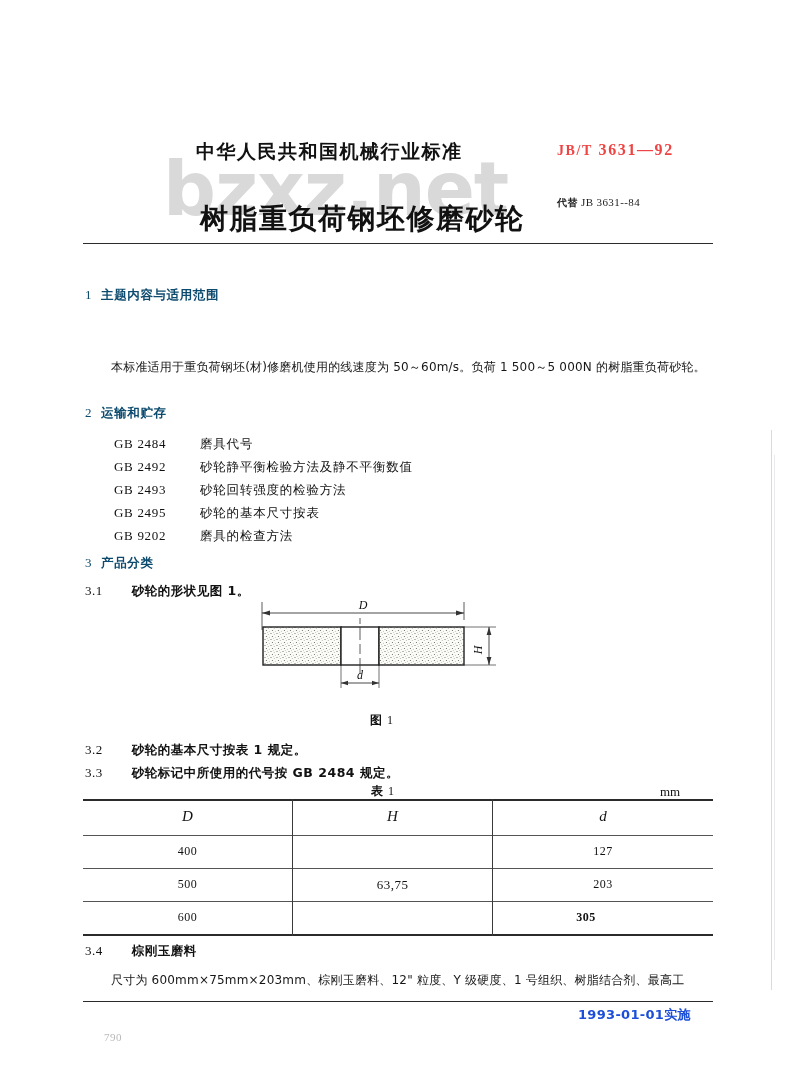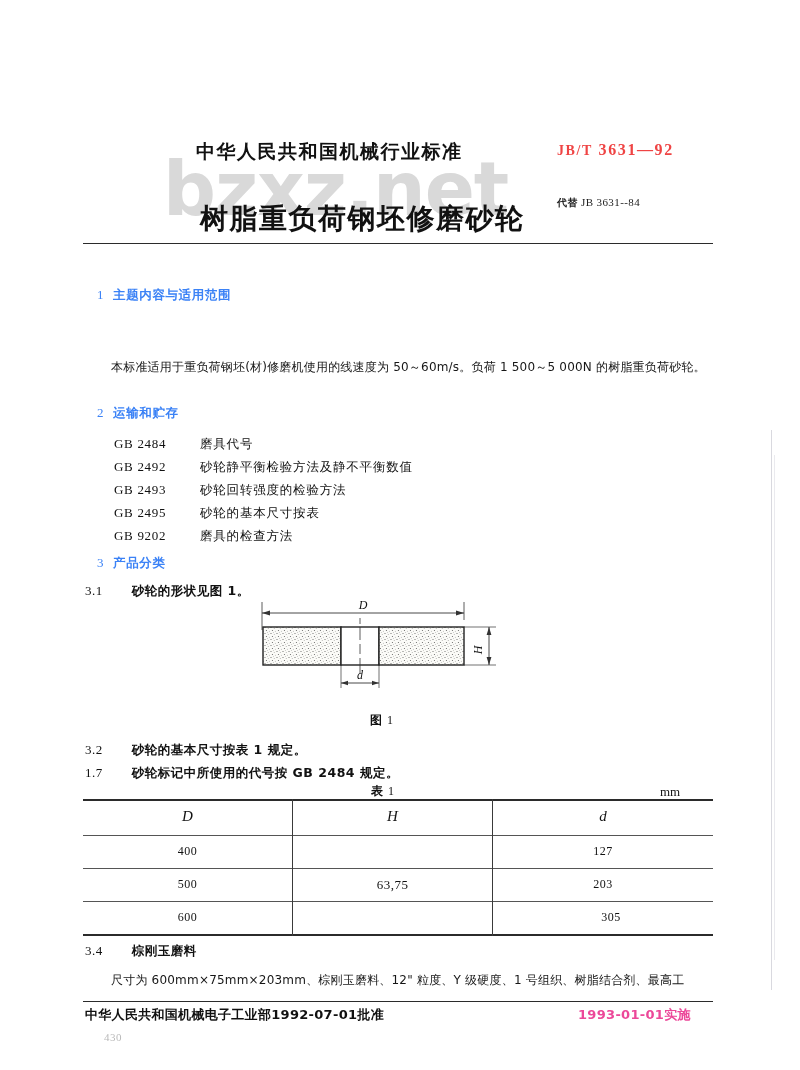--- a/index.html
+++ b/index.html
@@ -111,23 +111,22 @@
     border-top: 1.6px solid #2b2b2b;
   }
 
   
   .sec-head {
     position: absolute;
     font-family: "DejaVu Sans", sans-serif;
     font-weight: 700;
     font-size: 12.5px;
     letter-spacing: 0.6px;
-    color: #3b82f6;
-    white-space: nowrap;
-    margin-left: 12px;
+    color: #0c4a6e;
+    white-space: nowrap;
   }
   .sec-head .num {
     font-family: "Liberation Serif", serif;
     font-weight: 400;
     font-size: 13px;
     margin-right: 9px;
   }
   .para {
     position: absolute;
     font-family: "DejaVu Sans", sans-serif;
@@ -246,21 +245,21 @@
     white-space: nowrap;
   }
   .foot-right {
     position: absolute;
     left: 578px;
     top: 1006px;
     font-family: "DejaVu Sans", sans-serif;
     font-weight: 700;
     font-size: 13px;
     letter-spacing: 0.3px;
-    color: #ec4899;
+    color: #1d4ed8;
     white-space: nowrap;
   }
   .page-no {
     position: absolute;
     left: 104px;
     top: 1031px;
     font-family: "Liberation Serif", serif;
     font-size: 11px;
     color: #b9b9b9;
     letter-spacing: 0.5px;
@@ -375,21 +374,21 @@
   </div>
 
   <div class="fig-cap">
     <span>图</span><span class="fn">1</span>
   </div>
 
   <div class="subsec" style="left:85px; top:742px;">
     <span class="n">3.2</span><span class="t">砂轮的基本尺寸按表 1 规定。</span>
   </div>
   <div class="subsec" style="left:85px; top:765px;">
-    <span class="n">1.7</span><span class="t">砂轮标记中所使用的代号按 GB 2484 规定。</span>
+    <span class="n">3.3</span><span class="t">砂轮标记中所使用的代号按 GB 2484 规定。</span>
   </div>
 
   <div class="tbl-cap">
     <span>表</span><span class="tn">1</span>
   </div>
   <div class="tbl-unit">mm</div>
 
   <div class="tbl">
 
     <div class="tl th-outer" style="top:0px;"></div>
@@ -406,26 +405,25 @@
     <div class="cell hdr" style="left:410px; top:9px; width:220px;">d</div>
 
     <div class="cell val" style="left:0px; top:45px; width:209px;">400</div>
     <div class="cell val" style="left:0px; top:78px; width:209px;">500</div>
     <div class="cell val" style="left:0px; top:111px; width:209px;">600</div>
 
     <div class="cell val" style="left:210px; top:78px; width:199px; font-size:13px;">63,75</div>
 
     <div class="cell val" style="left:410px; top:45px; width:220px;">127</div>
     <div class="cell val" style="left:410px; top:78px; width:220px;">203</div>
-    <div class="cell val" style="left:418px; top:111px; width:220px;">305</div>
+    <div class="cell val" style="left:393px; top:111px; width:220px;font-weight:bold;">305</div>
   </div>
 
   <div class="subsec" style="left:85px; top:943px;">
     <span class="n">3.4</span><span class="t">棕刚玉磨料</span>
   </div>
   <div class="para" style="left:111px; top:969px; width:610px;">尺寸为 600mm×75mm×203mm、棕刚玉磨料、12" 粒度、Y 级硬度、1 号组织、树脂结合剂、最高工</div>
 
   <div class="rule-bottom"></div>
-  <div class="foot-left">中华人民共和国机械电子工业部1992-07-01批准</div>
   <div class="foot-right">1993-01-01实施</div>
-  <div class="page-no">430</div>
+  <div class="page-no">790</div>
 
 </div>
 
 </body></html>

